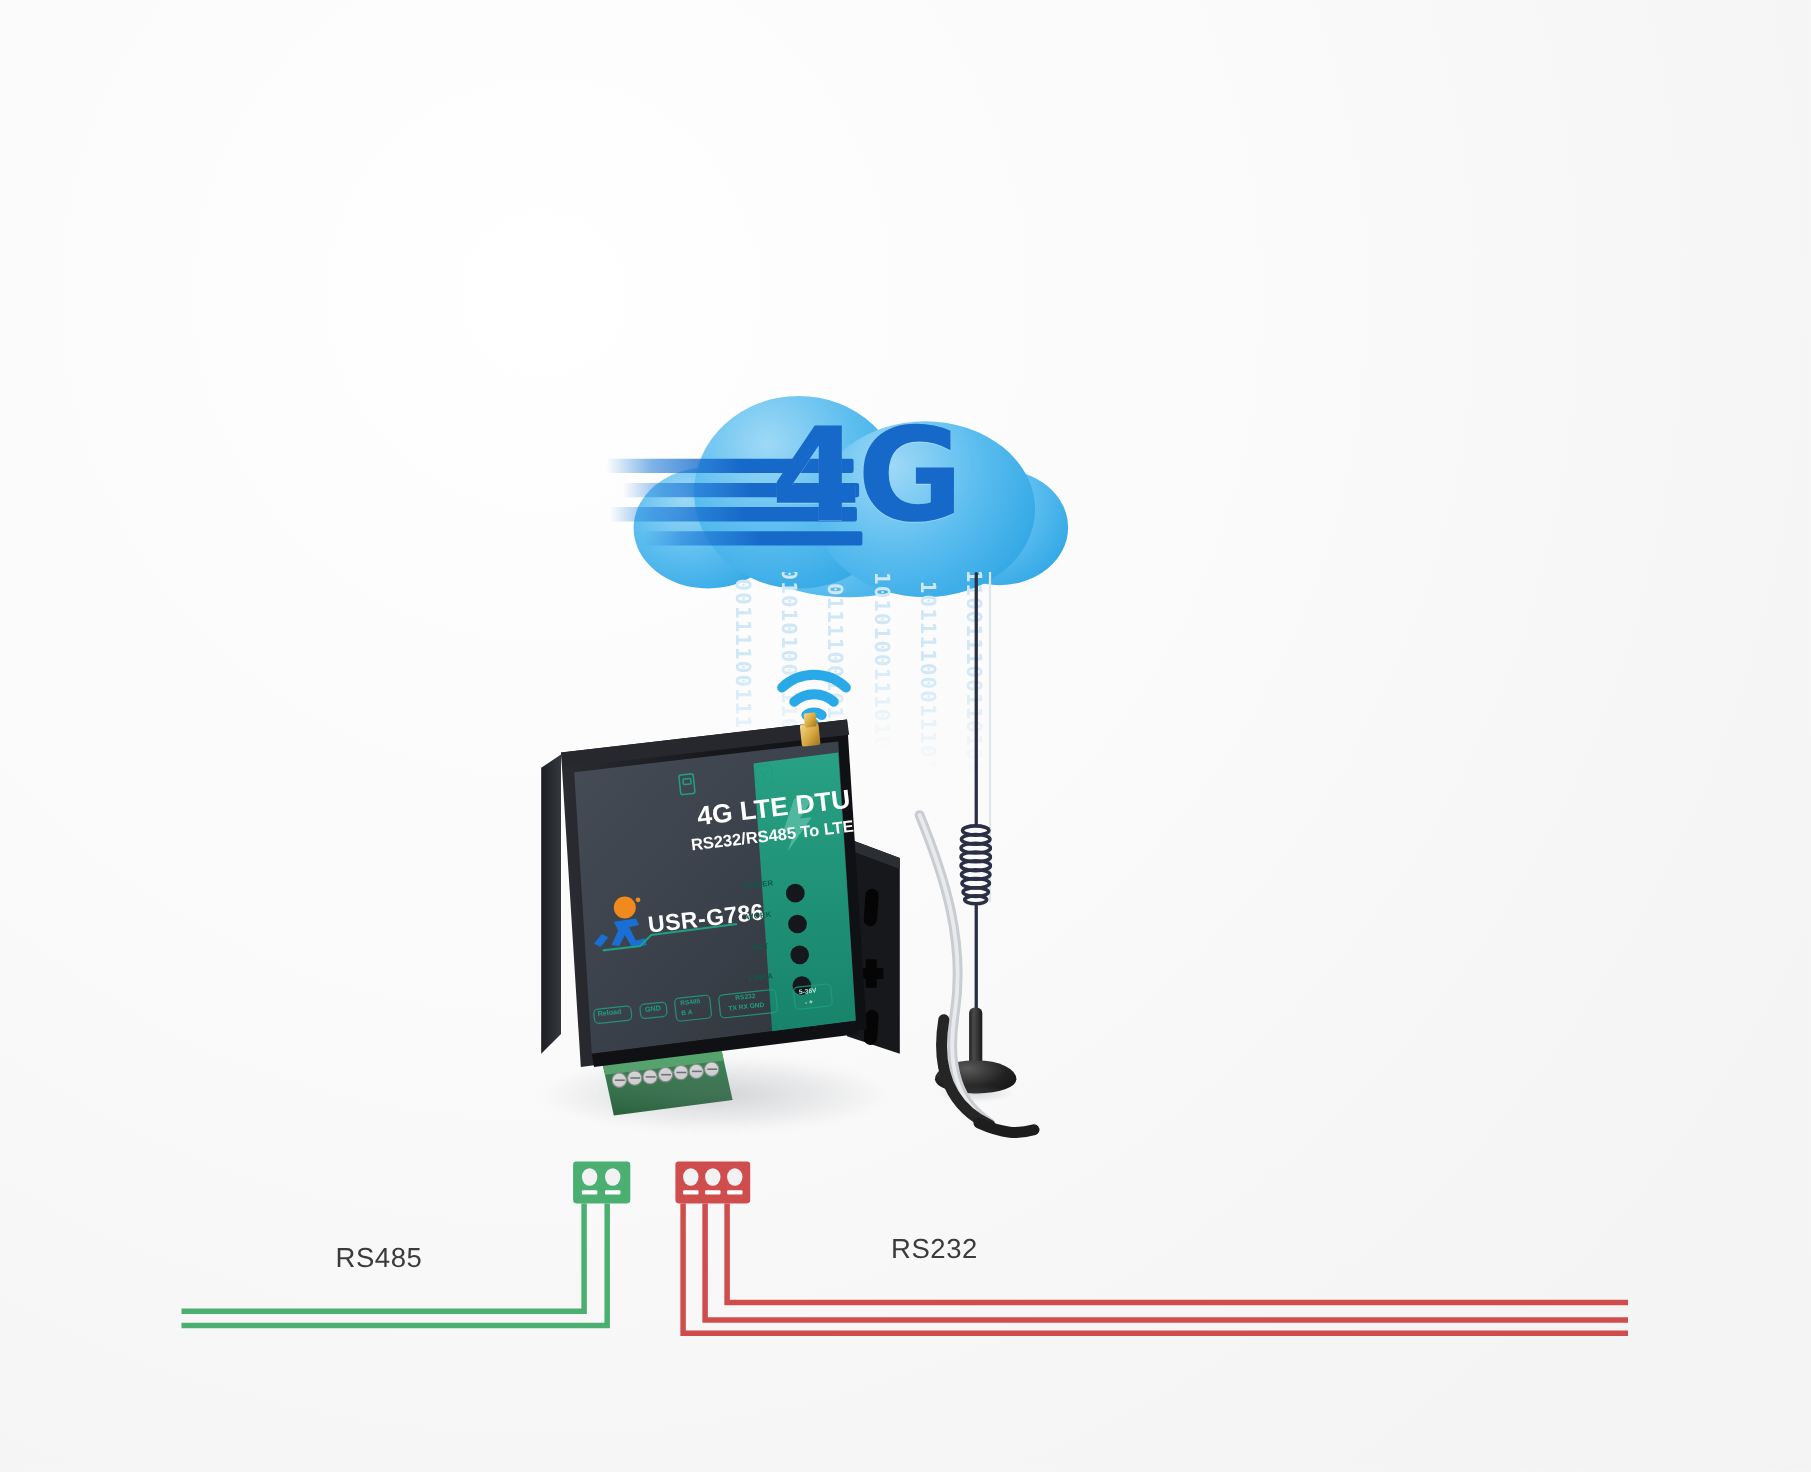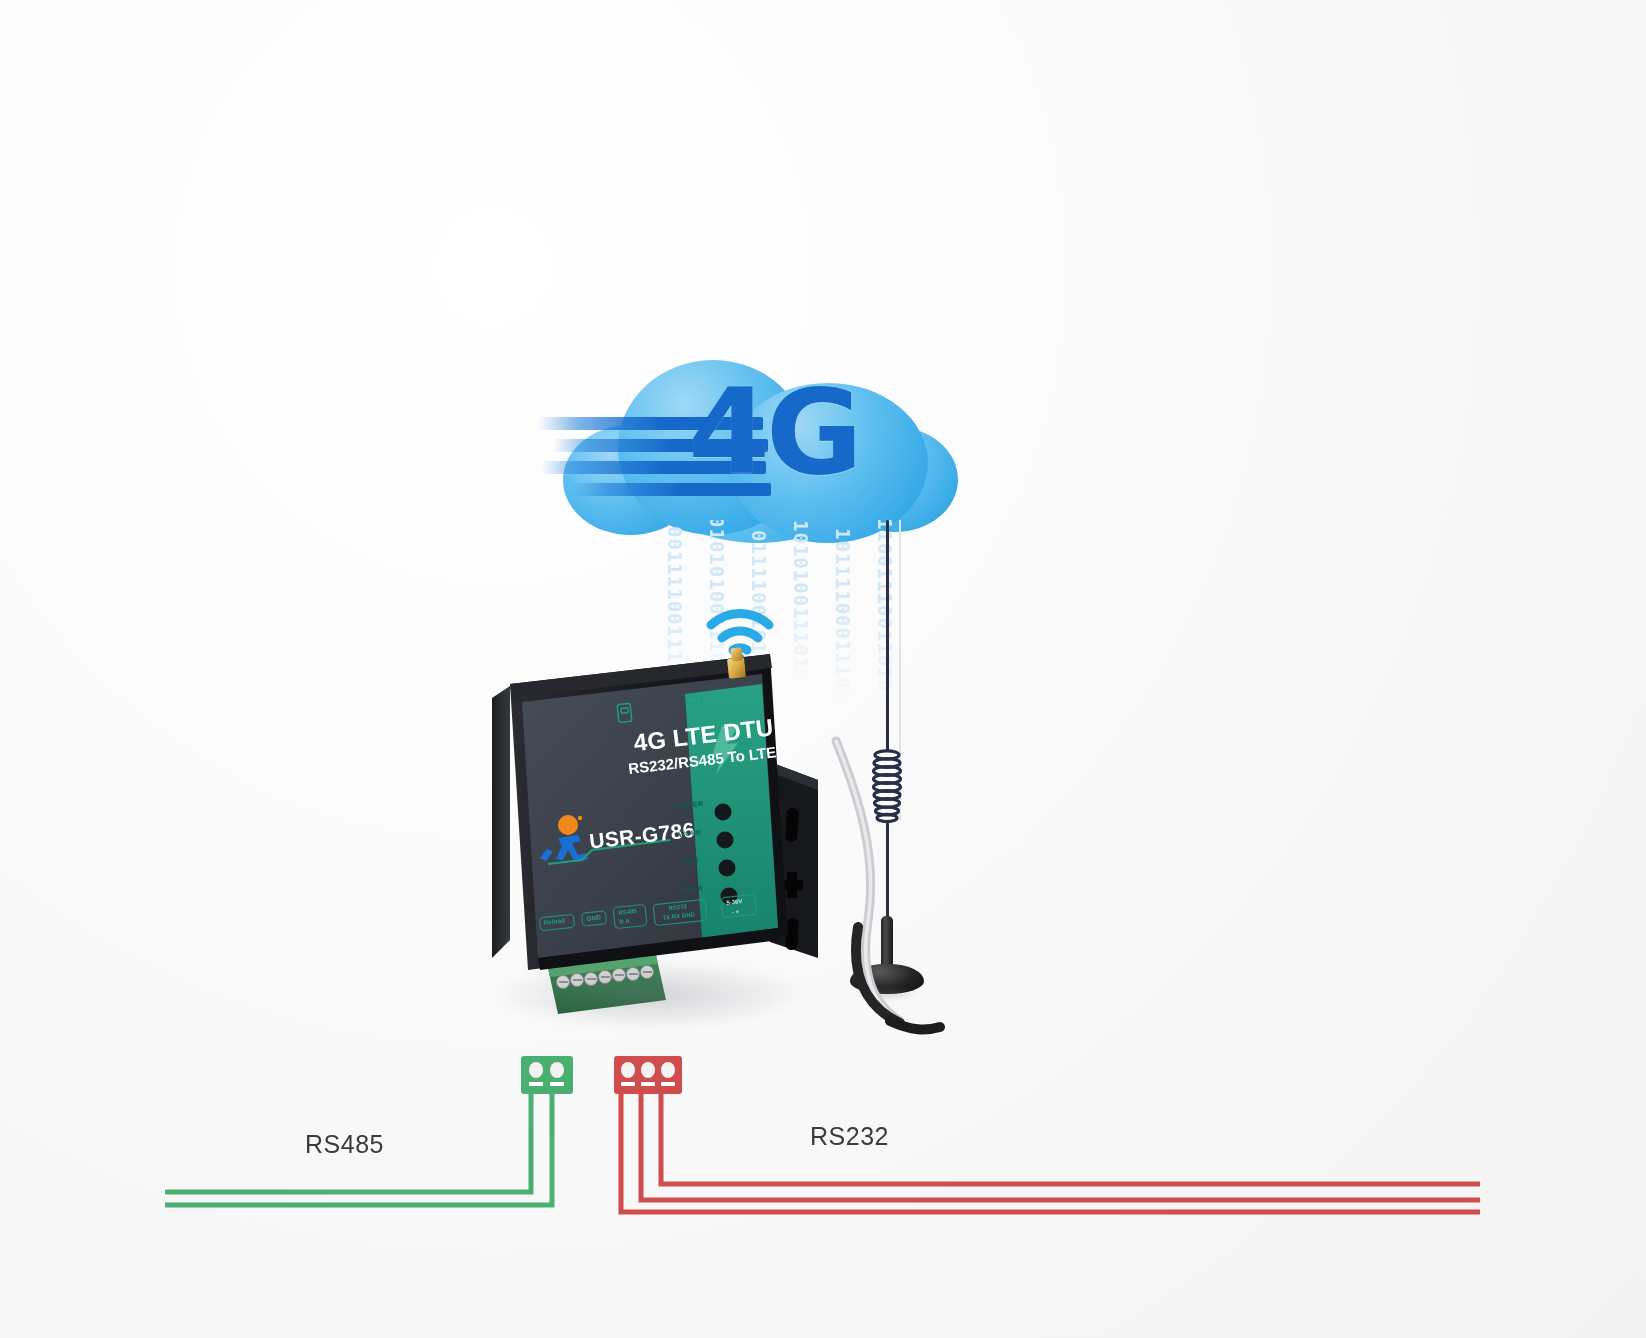--- a/index.html
+++ b/index.html
@@ -11,21 +11,21 @@
     position:relative;
   }
   #stage{
     position:absolute;inset:0;
     background:
       radial-gradient(circle at 30% 20%, #ffffff 0%, #fbfbfb 35%, #f6f6f6 70%, #f3f3f3 100%);
   }
   .abs{position:absolute;}
 
   
-  #cloud-group{left:543px;top:355px;width:430px;height:200px;}
+  #cloud-group{left:556px;top:355px;width:430px;height:200px;}
   .cloud-lobe{position:absolute;border-radius:50%;
     background:radial-gradient(circle at 35% 25%, #9fd9f6 0%, #5bbdef 45%, #1e9de0 100%);}
   #lobe-a{left:75px;top:5px;width:190px;height:175px;}
   #lobe-b{left:185px;top:28px;width:200px;height:160px;}
   #lobe-c{left:20px;top:70px;width:135px;height:110px;}
   #lobe-d{left:290px;top:72px;width:125px;height:105px;}
   #lobe-e{left:120px;top:92px;width:190px;height:96px;}
   .cloud-band{position:absolute;height:13px;border-radius:2px;
     background:linear-gradient(90deg,rgba(30,120,220,0) 0%,rgba(25,120,215,.55) 18%,#1668c9 55%,#1668c9 100%);}
   #band1{left:-5px;top:62px;width:225px;}

